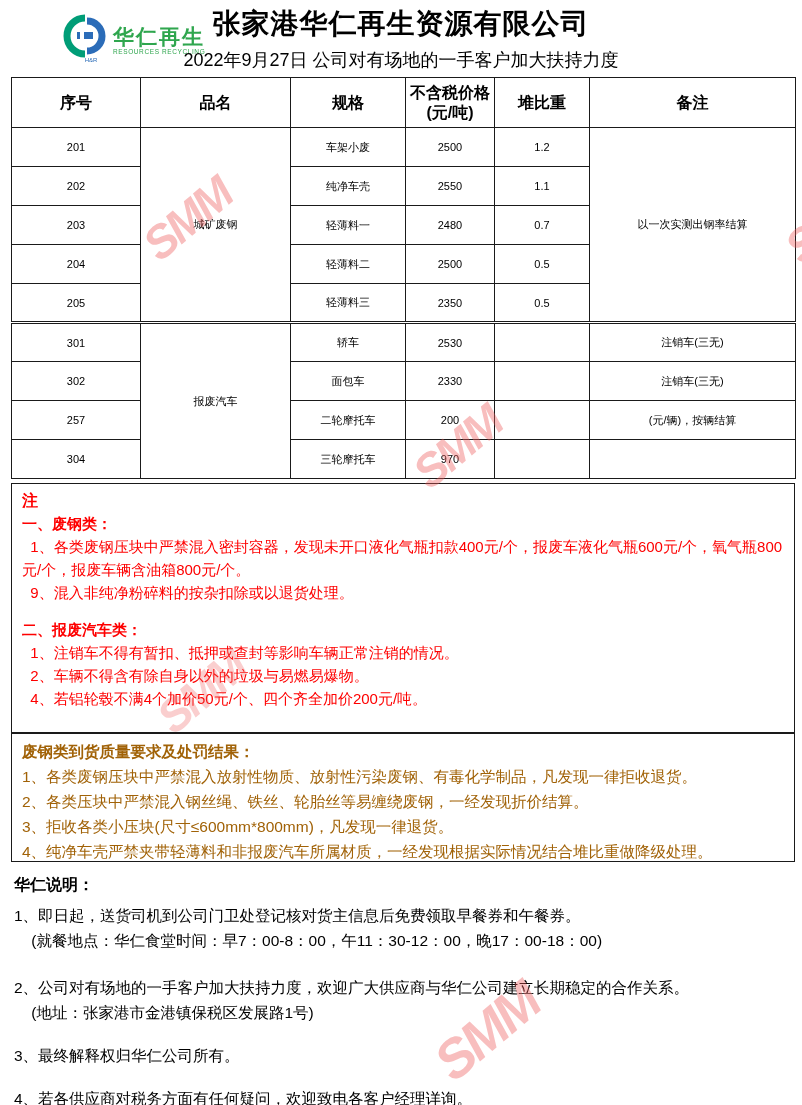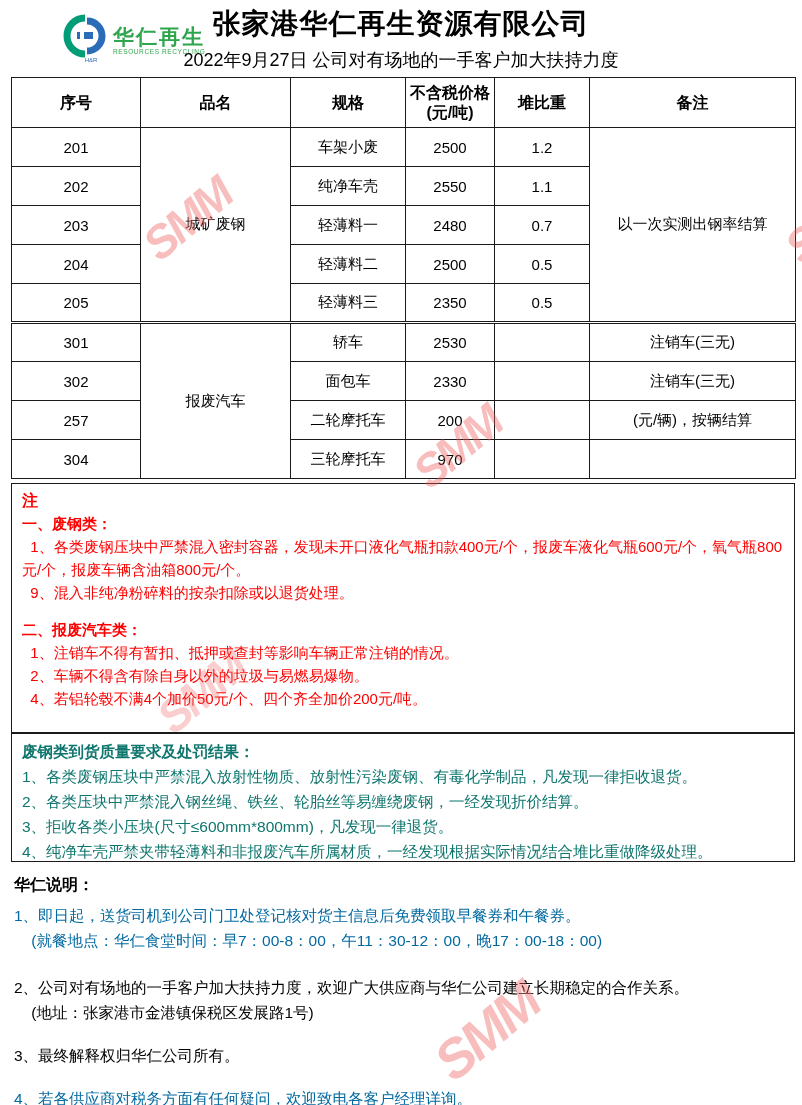--- a/index.html
+++ b/index.html
@@ -15,37 +15,37 @@
   .logo-en { font-size:6.5px; color:#2fa64e; letter-spacing:0.6px; }
   .page-title { position:absolute; left:0; top:5px; width:100%; text-align:center;
     font-size:28px; font-weight:900; letter-spacing:1px; }
   .page-subtitle { position:absolute; left:0; top:48px; width:100%; text-align:center; font-size:18px; }
   
   table.price { position:absolute; left:11px; top:77px; width:784px;
     border-collapse:collapse; table-layout:fixed; }
   table.price th, table.price td {
     border:1px solid #1a1a1a; text-align:center; vertical-align:middle; overflow:hidden; }
   table.price th { height:50px; font-size:16px; font-weight:bold; line-height:1.25; }
-  table.price td { height:39px; font-size:15px; }
+  table.price td { height:39px; font-size:11px; }
   tr.group-start td { border-top:3px double #1a1a1a; }
   
   .box { position:absolute; left:11px; width:784px; border:1px solid #1a1a1a;
     padding:5px 10px; background:transparent; }
   .box1 { top:483px; height:250px; color:#fe0000; font-size:15px; line-height:23px; }
-  .box2 { top:733px; height:129px; color:#0f766e; font-size:15.5px; line-height:25px; }
+  .box2 { top:733px; height:129px; color:#a16207; font-size:15.5px; line-height:25px; }
   .note-title { font-weight:bold; font-size:16px; }
   .note-section { font-weight:bold; }
   .note-item { white-space:pre-wrap; }
   .note-spacer { height:14px; }
   .q-title { font-weight:bold; }
   
   .statement { position:absolute; left:14px; top:872px; width:776px; font-size:15.5px; line-height:25px; }
   .st-title { font-weight:bold; font-size:16px; margin-bottom:6px; }
   .st-line { white-space:pre-wrap; }
-  .st-line.red { color:#0369a1; }
+  .st-line.red { color:#000000; }
   .gap-lg { margin-top:22px; }
   .gap-md { margin-top:18px; }
   
   .wm { position:absolute; font-weight:bold; font-style:italic;
     font-size:46px; letter-spacing:-3px; color:rgba(238,92,92,0.40);
     transform:rotate(-40deg); pointer-events:none; user-select:none; }
   .wm1 { left:138px; top:192px; }
   .wm2 { left:408px; top:420px; }
   .wm3 { left:152px; top:665px; color:rgba(238,92,92,0.30); }
   .wm4 { left:428px; top:1000px; font-size:54px; }

